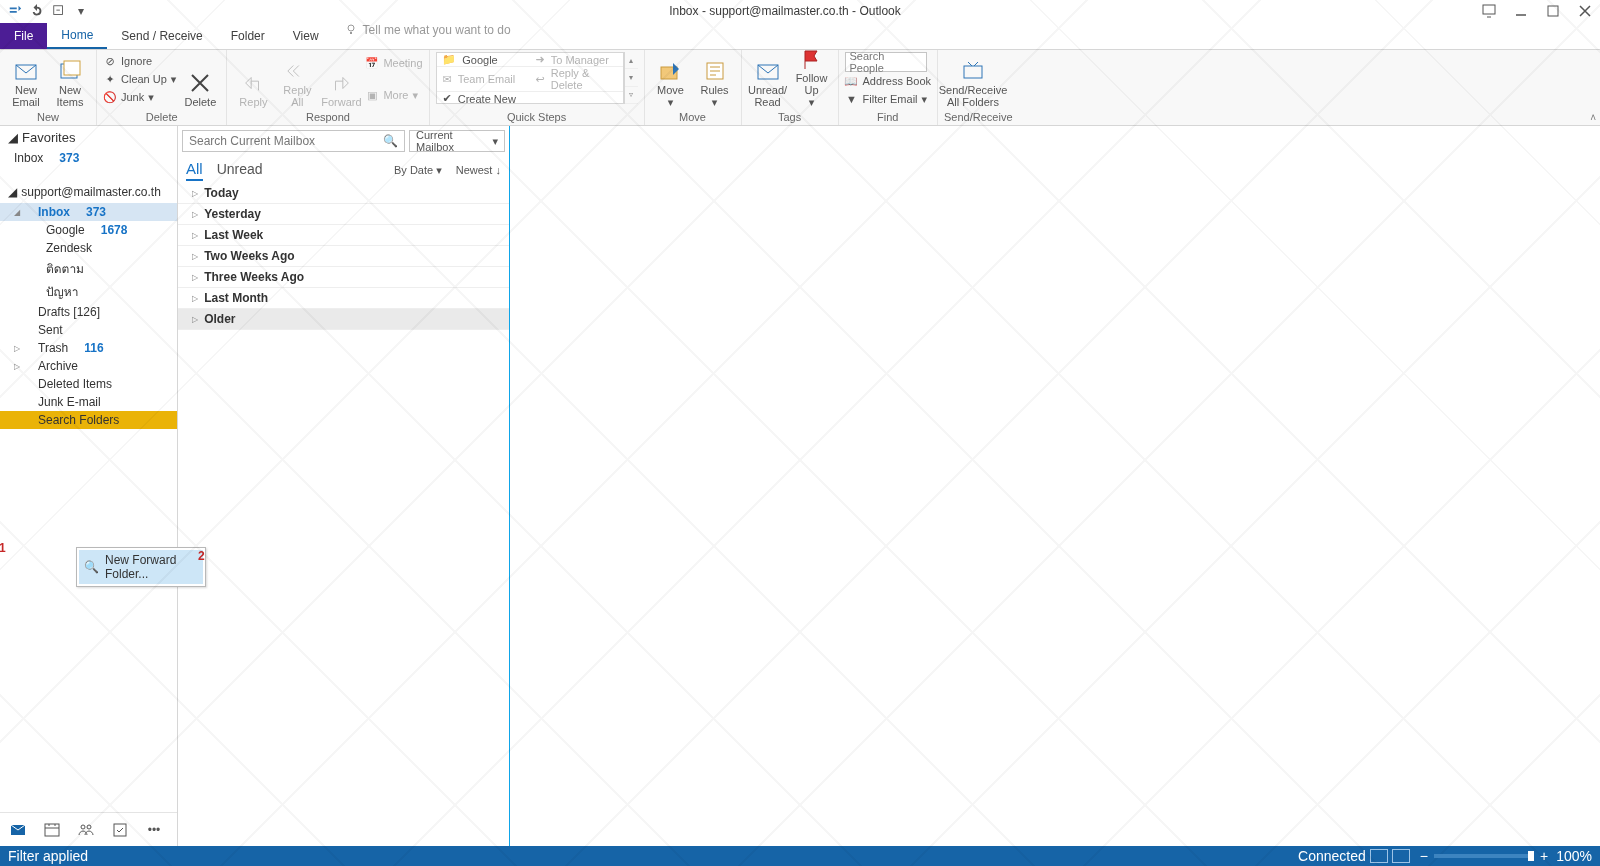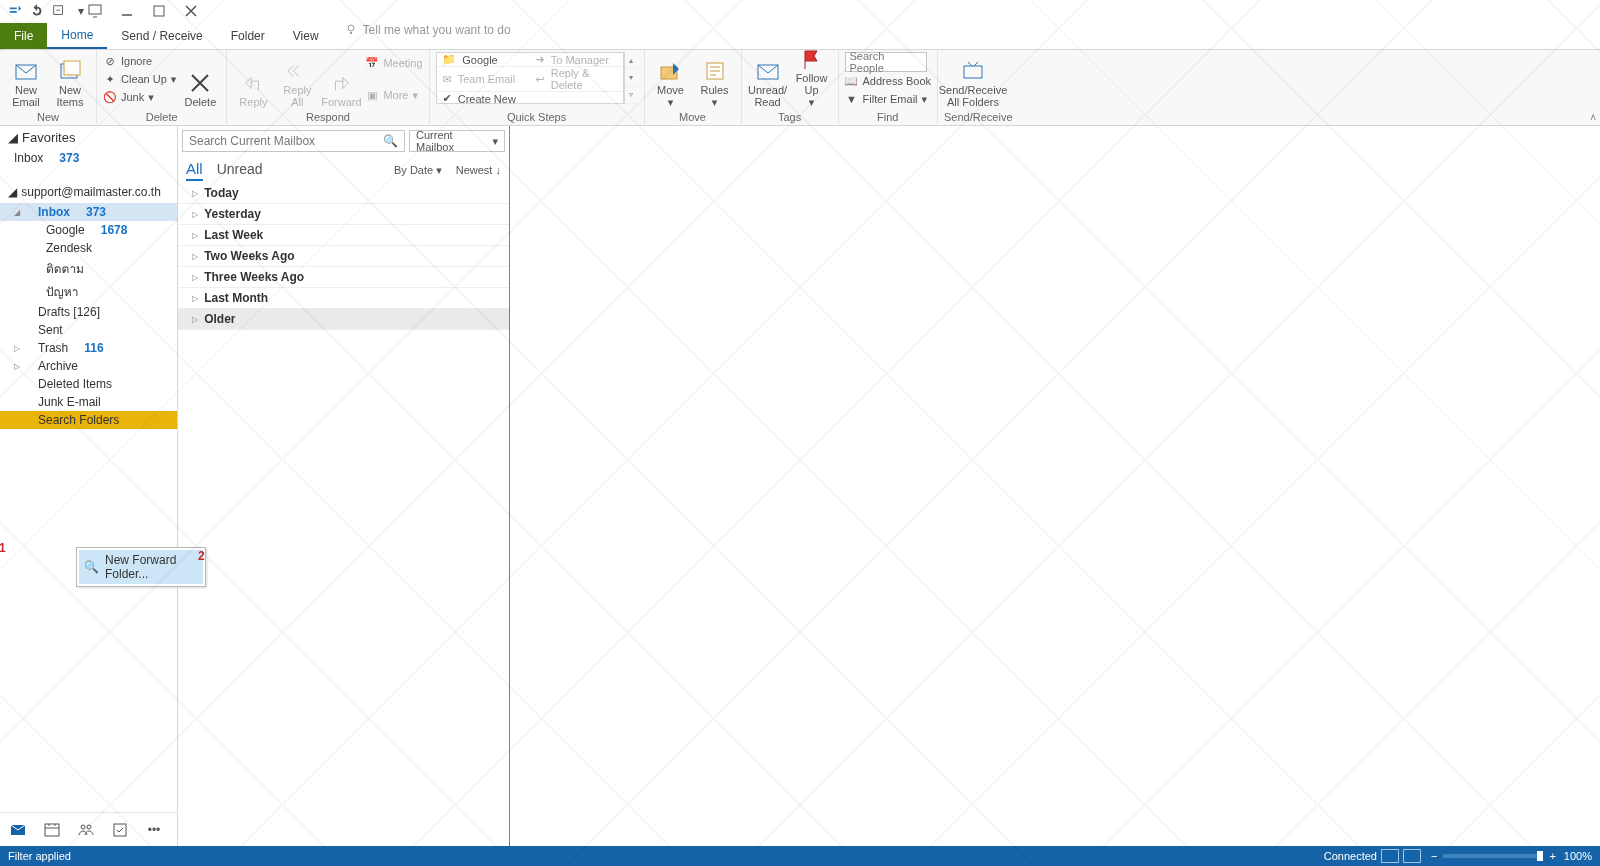--- a/index.html
+++ b/index.html
@@ -10,21 +10,21 @@
 .titlebar { height: 23px; display: flex; align-items: center; background: #fff; border-bottom: 1px solid #fff; }
 .titlebar .qat { display: flex; align-items: center; gap: 8px; padding-left: 8px; }
 .qat-icon { width: 14px; height: 14px; display: inline-flex; align-items: center; justify-content: center; color: #555; }
 .titlebar-title { flex: 1; text-align: center; font-size: 12px; color: #3a3a3a; }
 .winbtns { display: flex; gap: 18px; padding-right: 8px; }
 .winbtn { width: 14px; height: 14px; display: inline-flex; align-items: center; justify-content: center; color: #555; }
 
 
 .ribbon-tabs { height: 27px; display: flex; align-items: stretch; border-bottom: 1px solid #d6d6d6; background:#fff;}
 .ribbon-tab { padding: 0 14px; display: flex; align-items: center; font-size: 12px; color: #404040; cursor: default; }
-.ribbon-tab.file { background: #4d7c0f; color: #fff; }
+.ribbon-tab.file { background: #4c1d95; color: #fff; }
 .ribbon-tab.active { color: #1664a7; border-bottom: 2px solid #1664a7; background:#fff;}
 .tellme { display: flex; align-items: flex-start; gap: 6px; margin-left: 12px; color: #999; }
 .tellme-icon { width: 12px; height: 12px; }
 
 
 .ribbon { height: 76px; display: flex; background: #f8f8f8; border-bottom: 1px solid #d6d6d6; font-size: 11px; position: relative;}
 .ribbon-group { border-right: 1px solid #e4e4e4; padding: 2px 6px 0 6px; display: flex; flex-direction: column; }
 .ribbon-group-label { text-align: center; font-size: 11px; color: #666; padding: 1px 0 2px 0; }
 .group-body { flex: 1; display: flex; align-items: flex-start; gap: 4px; }
 .big-btn { display: flex; flex-direction: column; align-items: center; justify-content: flex-end; width: 40px; height: 56px; color: #555; text-align: center; line-height: 12px; }
@@ -76,21 +76,21 @@
 .filterrow .sort { font-size:11px; color:#555;}
 .msg-groups { flex:1; overflow:auto;}
 .msg-group { border-bottom:1px solid #eee; padding:3px 8px 3px 14px; font-size:12px; display:flex; align-items:center; gap:6px;}
 .msg-group.sel { background:#eaeaea;}
 .tri { font-size:8px; color:#888;}
 
 
 .readpane { flex:1; background:#fff;}
 
 
-.statusbar { height:20px; background:#1664a7; color:#fff; display:flex; align-items:center; font-size:11px; padding:0 8px;}
+.statusbar { height:20px; background:#1664a7; color:#fff; display:flex; align-items:center; font-size:14px; padding:0 8px;}
 .statusbar .spacer{flex:1;}
 .statusbar .sicon { width:18px; height:14px; border:1px solid #9cc3e6; margin-left:4px;}
 .statusbar .zoom-track { width:100px; height:4px; background:#3d84c0; margin:0 6px; position:relative;}
 .statusbar .zoom-thumb { position:absolute; right:0; top:-3px; width:6px; height:10px; background:#fff;}
 
 
 .watermark { position:absolute; inset:0; pointer-events:none; opacity:.03; background:
   repeating-linear-gradient(45deg, transparent 0 120px, #000 120px 122px),
   repeating-linear-gradient(-45deg, transparent 0 120px, #000 120px 122px);}
 
@@ -112,20 +112,21 @@
         </svg>
     </span>
     <span class="qat-icon">
       <svg viewBox="0 0 16 16" width="14" height="14">
           <rect x="2" y="2" width="10" height="10" fill="none" stroke="#555"></rect>
           <path d="M5 7h4" stroke="#555"></path>
         </svg>
     </span>
     <span class="qat-icon">▾</span>
   </div>
+  <div class="titlebar-title">Inbox - support@mailmaster.co.th - Outlook</div>
   <div class="winbtns">
     <span class="winbtn">
       <svg viewBox="0 0 14 14" width="14" height="14">
           <rect x="1" y="1" width="12" height="9" fill="none" stroke="#555"></rect>
           <path d="M5 13h4" stroke="#555"></path>
         </svg>
     </span>
     <span class="winbtn">
       <svg viewBox="0 0 14 14" width="14" height="14">
           <path d="M2 11h10" stroke="#555" stroke-width="1.5"></path>

